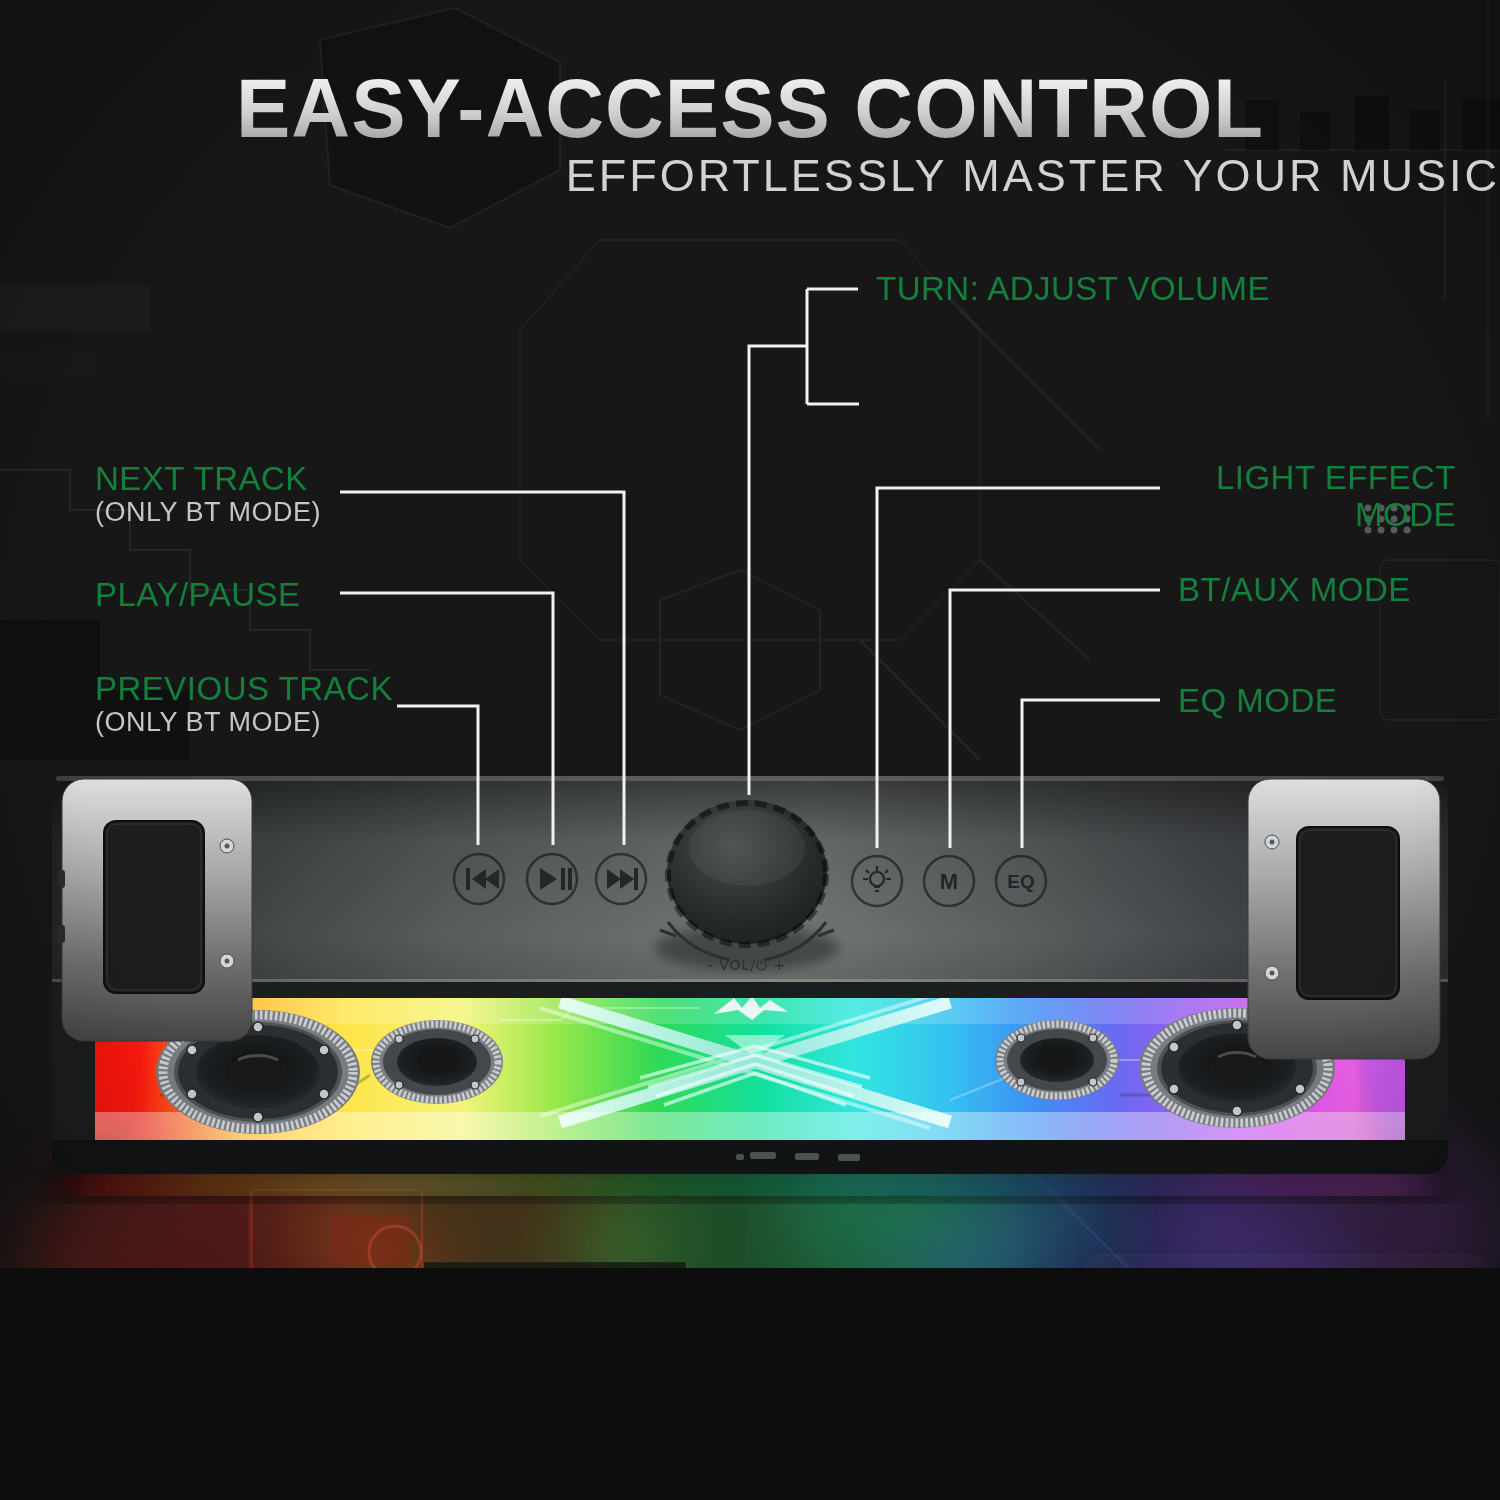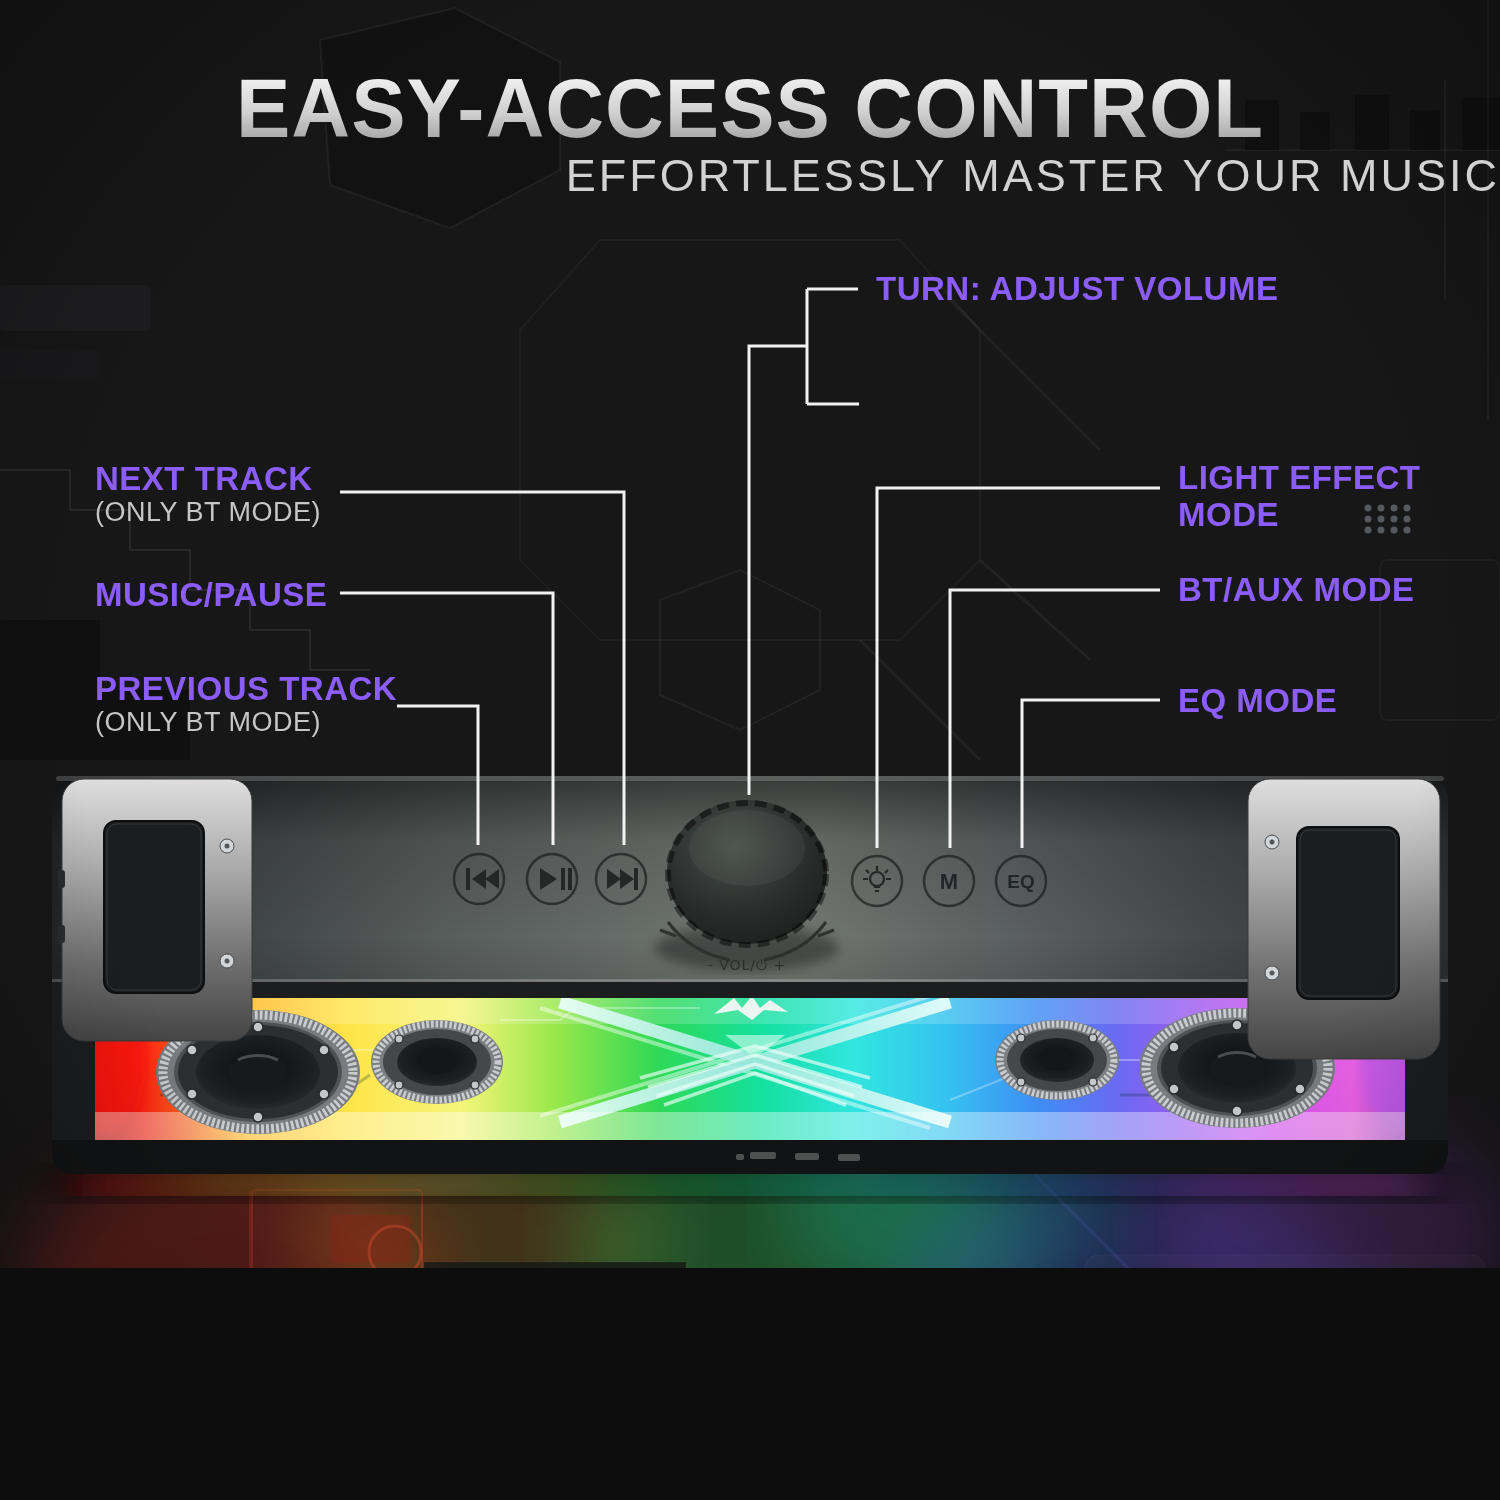--- a/index.html
+++ b/index.html
@@ -1,23 +1,23 @@
 <!DOCTYPE html>
 <html><head>
 <meta charset="utf-8">
 <style>
   html,body{margin:0;padding:0;background:#0d0d0d;}
   #canvas{position:relative;width:1500px;height:1268px;overflow:hidden;
           background:#161616;font-family:"Liberation Sans",sans-serif;}
   #gfx{position:absolute;left:0;top:0;width:1500px;height:1500px;}
-  .txt{position:absolute;color:#8b5cf6;font-weight:700;font-size:33px;
-       line-height:1.12;letter-spacing:.5px;white-space:nowrap;}
+  .txt{position:absolute;color:#15803d;font-weight:400;font-size:33px;
+       line-height:1.12;letter-spacing:.5px;white-space:nowrap;text-align:right;}
   .note{position:absolute;color:#c6c6c6;font-weight:400;font-size:27px;
         letter-spacing:.5px;white-space:nowrap;}
-  .wrap2{white-space:normal;width:250px;line-height:1.12;}
+  .wrap2{white-space:normal;width:250px;line-height:1.12;margin-left:28px;}
   #title{position:absolute;left:0;top:60px;width:1500px;text-align:center;
          font-size:84px;font-weight:700;letter-spacing:1px;color:#e8e8e8;
          background:linear-gradient(180deg,#f7f7f7 10%,#cfcfcf 55%,#8d8d8d 100%);
          -webkit-background-clip:text;background-clip:text;
          -webkit-text-fill-color:transparent;transform:scaleX(.97);}
   #subtitle{position:absolute;left:0;top:150px;width:1500px;text-align:right;
             font-size:45px;font-weight:400;letter-spacing:3px;color:#d2d2d2;}
 </style>
 </head>
 <body>
@@ -368,21 +368,21 @@
 </svg>
 
 <div id="title">EASY-ACCESS CONTROL</div>
 <div id="subtitle">EFFORTLESSLY MASTER YOUR MUSIC</div>
 
 <div class="txt" style="left:876px;top:271px">TURN: ADJUST VOLUME</div>
 
 <div class="txt" style="left:95px;top:461px">NEXT TRACK</div>
 <div class="note" style="left:95px;top:497px">(ONLY BT MODE)</div>
 
-<div class="txt" style="left:95px;top:577px">MUSIC/PAUSE</div>
+<div class="txt" style="left:95px;top:577px">PLAY/PAUSE</div>
 
 <div class="txt" style="left:95px;top:671px">PREVIOUS TRACK</div>
 <div class="note" style="left:95px;top:707px">(ONLY BT MODE)</div>
 
 <div class="txt wrap2" style="left:1178px;top:460px">LIGHT EFFECT MODE</div>
 <div class="txt" style="left:1178px;top:572px">BT/AUX MODE</div>
 <div class="txt" style="left:1178px;top:683px">EQ MODE</div>
 
 </div>
 

